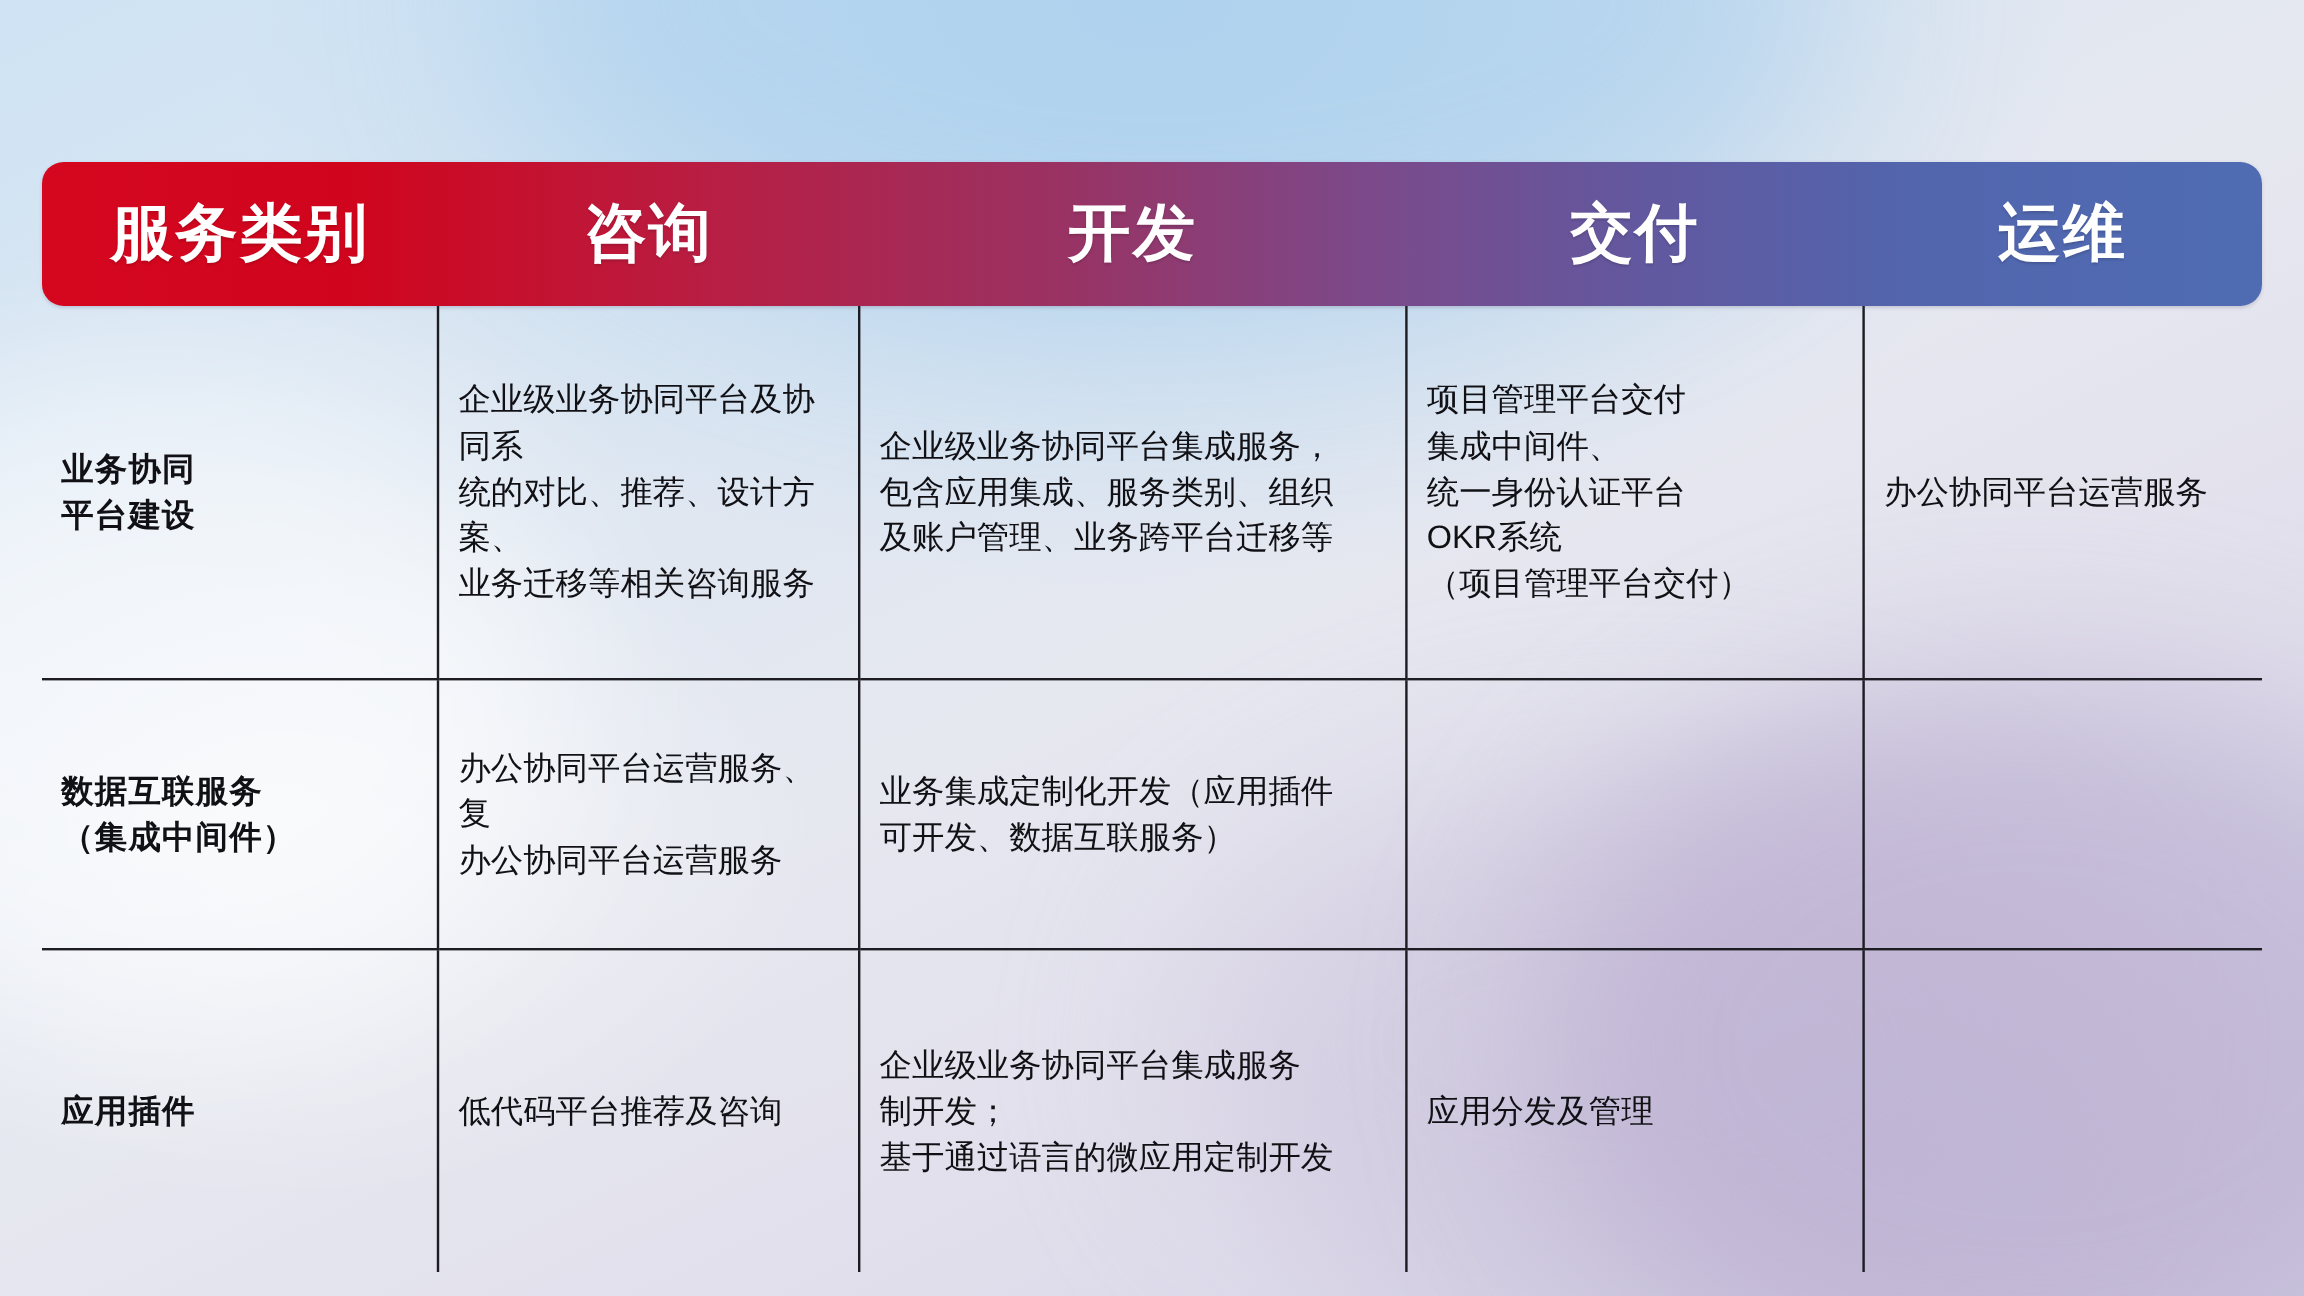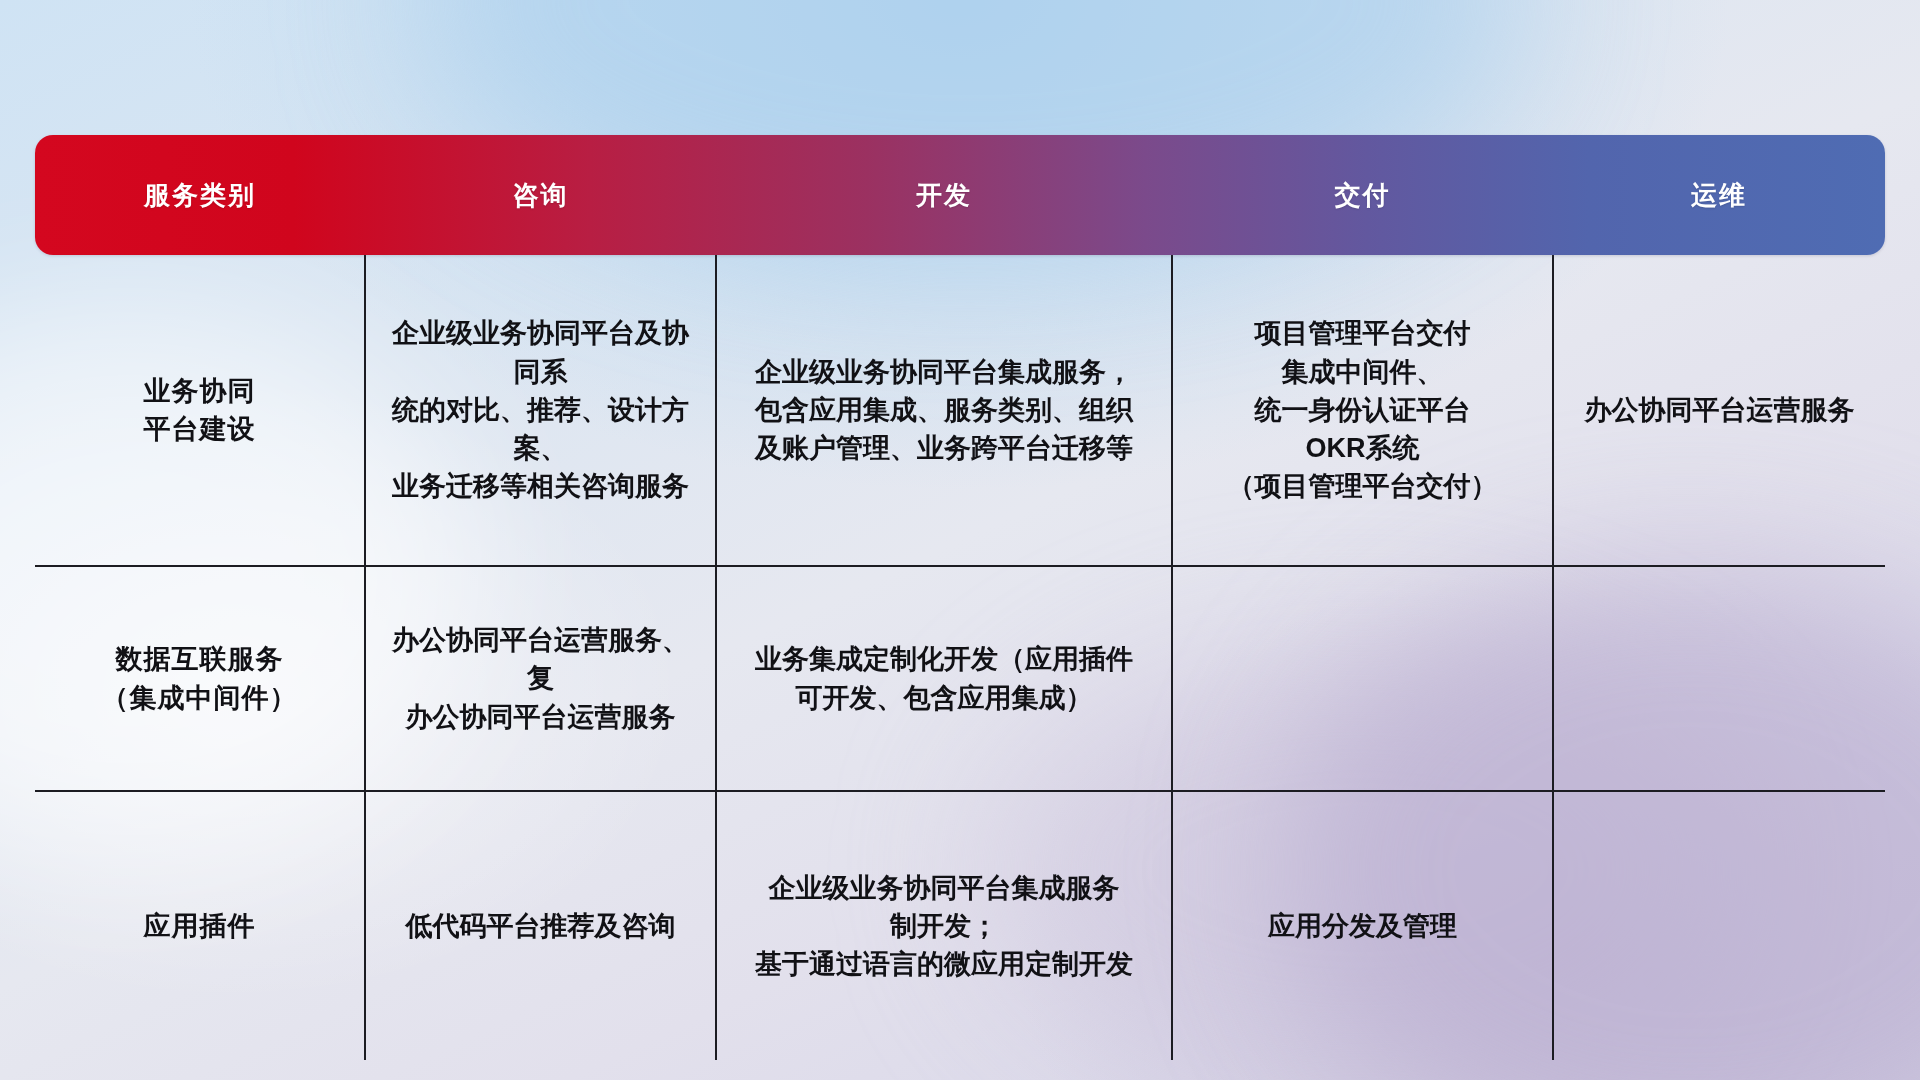--- a/index.html
+++ b/index.html
@@ -66,41 +66,40 @@
         #62589f 72%,
         #5265ad 84%,
         #4f6cb3 100%);
     box-shadow: 0 1px 3px rgba(60,60,90,0.18);
   }
 
   .head-row th {
     position: relative;
     height: 120px;
     color: #ffffff;
-    font-size: 26px;
+    font-size: 52px;
     font-weight: bold;
     letter-spacing: 2px;
     text-align: center;
     vertical-align: middle;
     background: transparent;
     border: none;
     padding: 0;
     text-shadow: 0 1px 2px rgba(0,0,0,0.14);
   }
 
   .body-row td {
     border: 2px solid #1c1c22;
     vertical-align: middle;
-    text-align: center;
+    text-align: left;
     color: #111115;
     font-size: 27px;
     line-height: 1.42;
     padding: 14px 16px;
     background: transparent;
-    font-weight: bold;
   }
   
   .body-row td:first-child { border-left: none; }
   .body-row td:last-child  { border-right: none; }
   .body-row.first td       { border-top: none; }
   .body-row.last td        { border-bottom: none; }
 
   .cat-cell {
     color: #4472c4;
     font-weight: bold;
@@ -187,21 +186,21 @@
           <td class="cat-cell">
               <span class="cell-line">数据互联服务</span>
               <span class="cell-line">（集成中间件）</span>
             </td>
           <td>
               <span class="cell-line">办公协同平台运营服务、复</span>
               <span class="cell-line">办公协同平台运营服务</span>
             </td>
           <td>
               <span class="cell-line">业务集成定制化开发（应用插件</span>
-              <span class="cell-line">可开发、包含应用集成）</span>
+              <span class="cell-line">可开发、数据互联服务）</span>
             </td>
           <td></td>
           <td></td>
         </tr>
 
         <tr class="body-row last row-h3">
           <td class="cat-cell">
               <span class="cell-line">应用插件</span>
             </td>
           <td>

